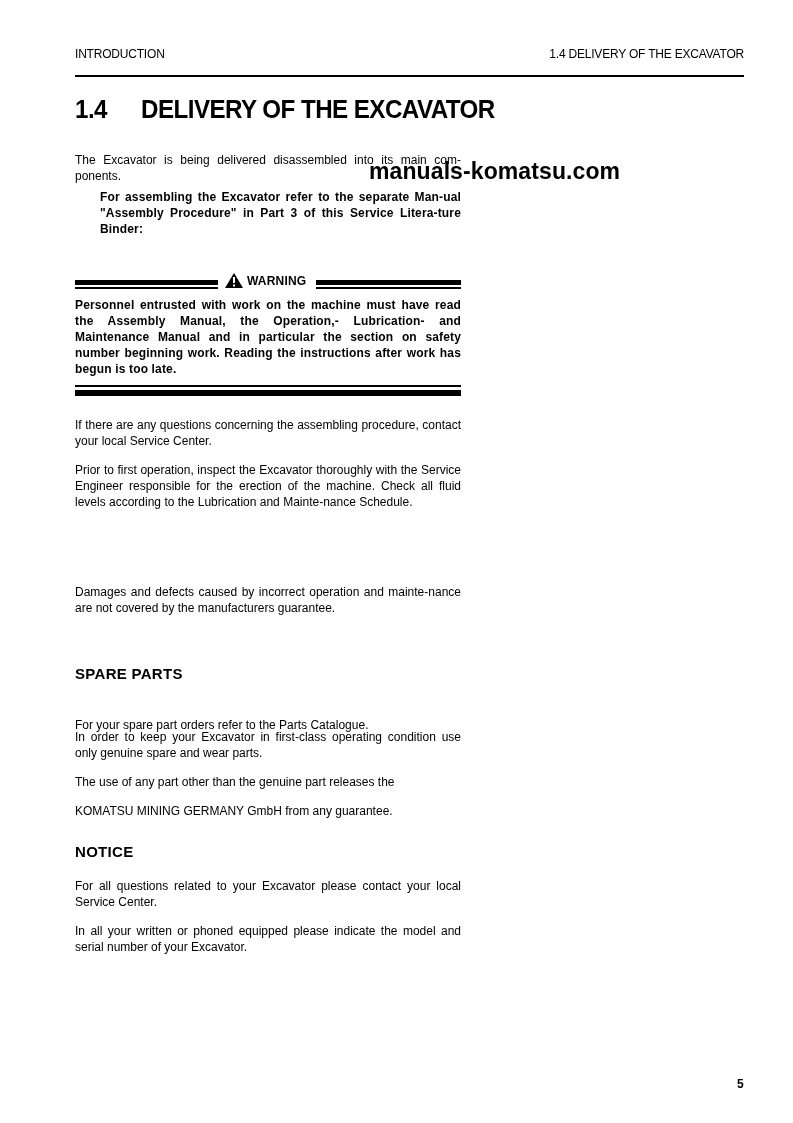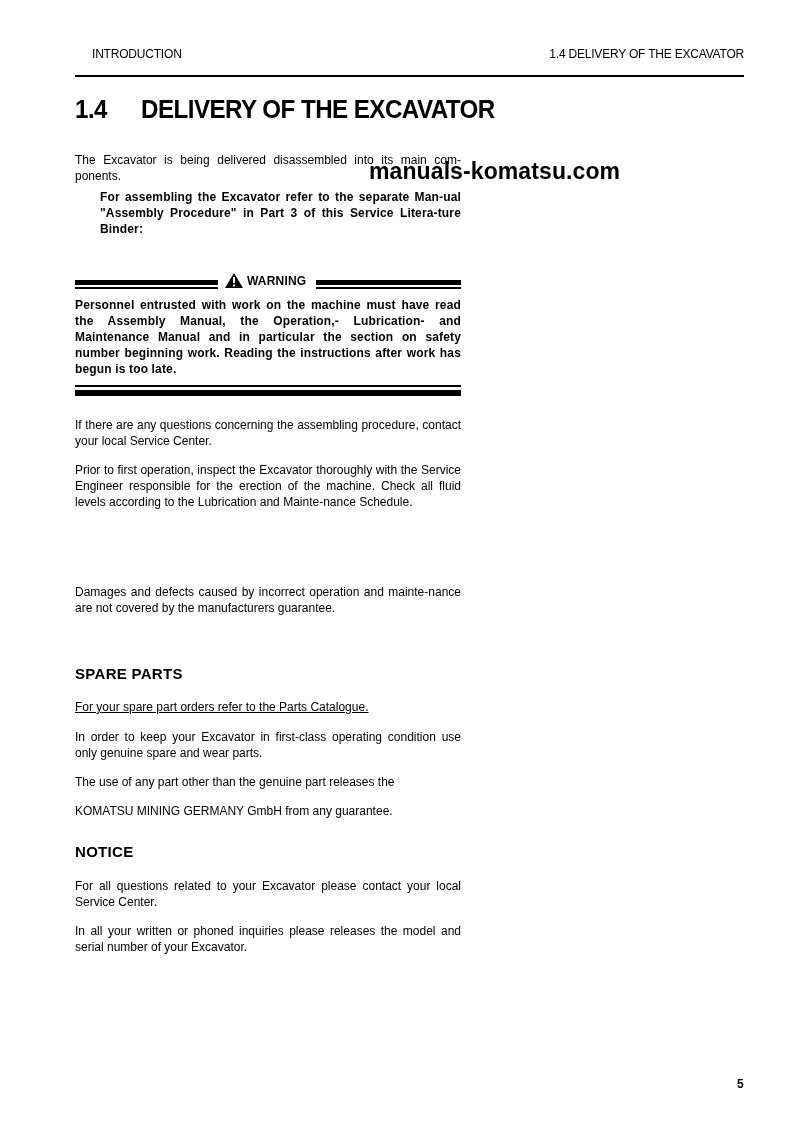--- a/index.html
+++ b/index.html
@@ -2,21 +2,21 @@
 <html><head>
 <meta charset="utf-8">
 <style>
   html, body { margin: 0; padding: 0; background: #ffffff; }
   body {
     width: 793px; height: 1123px; position: relative; overflow: hidden;
     font-family: "Liberation Sans", sans-serif; color: #000000;
   }
   .abs { position: absolute; }
   .hdr { top: 47px; font-size: 12px; letter-spacing: -0.2px; }
-  .hdr-left { left: 92px; }
+  .hdr-left { left: 75px; }
   .hdr-right { right: 49px; }
   .hdr-rule { left: 75px; width: 669px; top: 75px; height: 2px; background: #000; }
 
   .title { top: 94px; left: 75px; font-size: 26px; font-weight: bold; letter-spacing: -0.6px; transform: scaleX(0.93); transform-origin: left; white-space: nowrap; }
   .title .num { display: inline-block; width: 71px; }
 
   .col { left: 75px; width: 386px; font-size: 12px; line-height: 16px; }
   .p { margin: 0; text-align: justify; text-align-last: left; }
   .b { font-weight: bold; letter-spacing: 0.15px; }
 
@@ -95,34 +95,34 @@
   <p class="p">Prior to first operation, inspect the Excavator thoroughly with the Service Engineer responsible for the erection of the machine. Check all fluid levels according to the Lubrication and Mainte-nance Schedule.</p>
 </div>
 <div class="abs col" style="top:540px;margin-top:44px;">
   <p class="p">Damages and defects caused by incorrect operation and mainte-nance are not covered by the manufacturers guarantee.</p>
 </div>
 
 <div class="abs col b" style="top:592px;">
 </div>
 
 <div class="abs section" style="top:665px;">SPARE PARTS</div>
-<div class="abs col" style="top:699px;text-decoration:underline;">
+<div class="abs col" style="top:717px;">
   <p class="p">For your spare part orders refer to the Parts Catalogue.</p>
 </div>
 <div class="abs col" style="top:729px;">
   <p class="p">In order to keep your Excavator in first-class operating condition use only genuine spare and wear parts.</p>
 </div>
 <div class="abs col" style="top:774px;">
   <p class="p">The use of any part other than the genuine part releases the</p>
 </div>
 <div class="abs col" style="top:803px;">
   <p class="p">KOMATSU MINING GERMANY GmbH from any guarantee.</p>
 </div>
 
 <div class="abs section" style="top:843px;">NOTICE</div>
 <div class="abs col" style="top:878px;">
   <p class="p">For all questions related to your Excavator please contact your local Service Center.</p>
 </div>
 <div class="abs col" style="top:923px;">
-  <p class="p">In all your written or phoned inquiries please releases the model and serial number of your Excavator.</p>
+  <p class="p">In all your written or phoned equipped please indicate the model and serial number of your Excavator.</p>
 </div>
 
 <div class="abs pagenum">5</div>
 
 </body></html>

